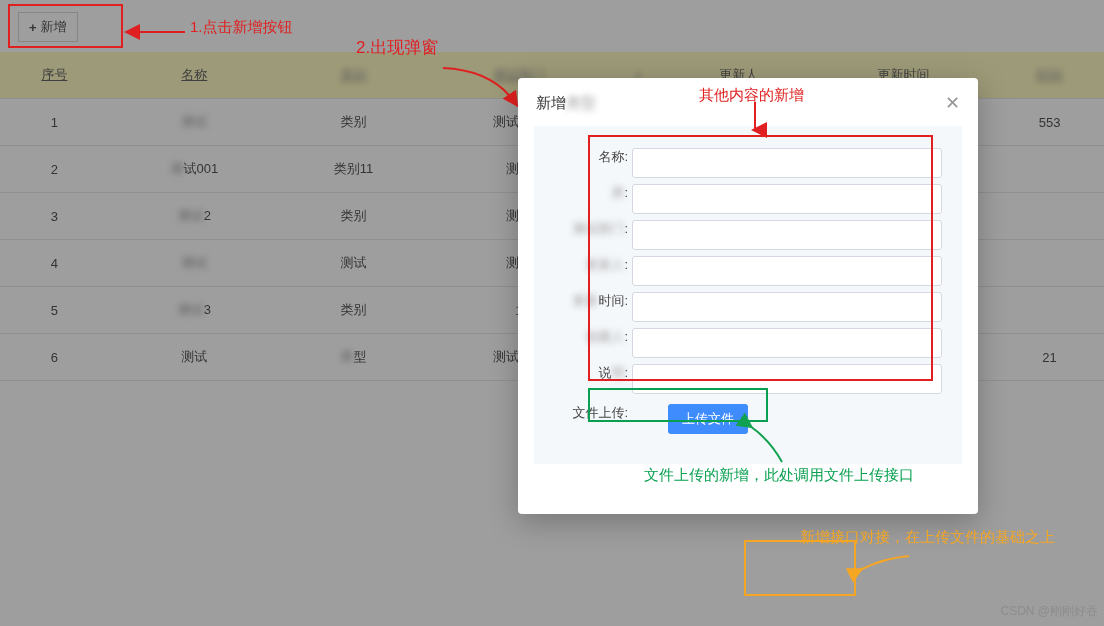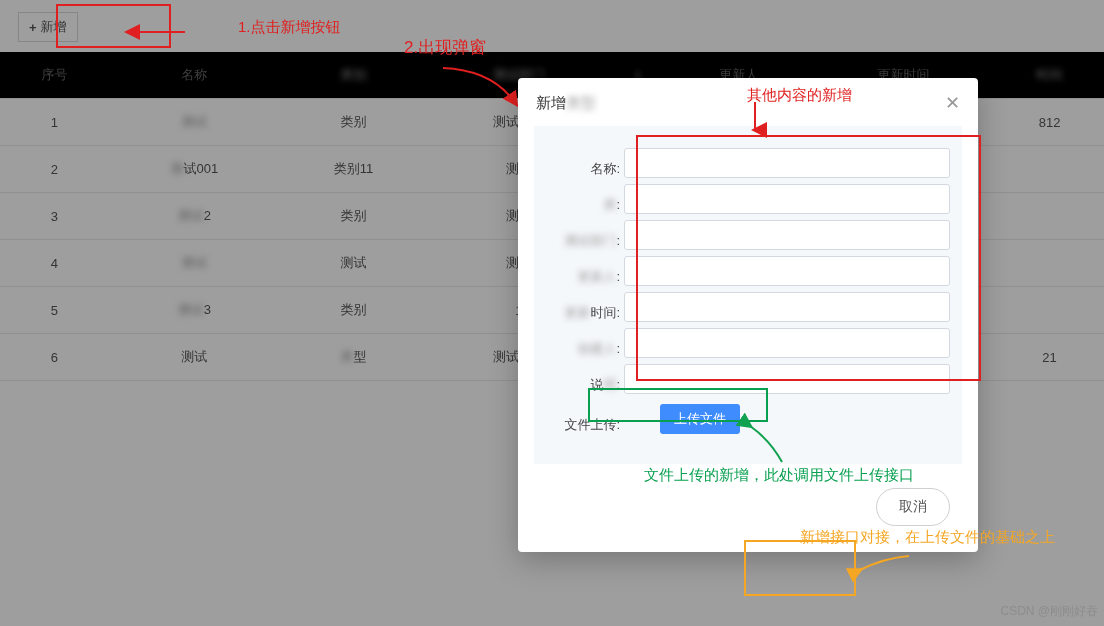--- a/index.html
+++ b/index.html
@@ -8,38 +8,38 @@
   
   .overlay { position: absolute; inset: 0; background: rgba(0,0,0,0.38); }
 
   
   .page { position: absolute; inset: 0; padding: 8px 0 0 0; }
   .btn-add { margin: 4px 0 10px 18px; display: inline-flex; align-items: center; background: #fff; border: 1px solid #d9d9d9; padding: 5px 10px; font-size: 13px; color: #555; cursor: pointer; }
   .btn-add .plus { margin-right: 4px; font-weight: bold; }
 
   table.data { width: 100%; border-collapse: collapse; }
   table.data th, table.data td { border-bottom: 1px solid #e8e8e8; text-align: center; padding: 14px 6px; font-weight: normal; font-size: 13px; color: #555; }
-  table.data th { background: #000000; color: #666; }
+  table.data th { background: #fef9c3; color: #666; text-decoration: underline; }
 
   
   .blur { filter: blur(3px); color: #999; }
 
   
   .anno { position: absolute; pointer-events: none; }
-  .red { color: #e02020; border-color: #e02020; margin-left: 48px; }
+  .red { color: #e02020; border-color: #e02020; }
   .green { color: #08a050; border-color: #12a150; }
   .orange { color: #f5a623; border-color: #f5a623; }
   .box { position: absolute; border: 2px solid; }
 
   
   .modal { position: absolute; left: 518px; top: 78px; width: 460px; background: #fff; border-radius: 4px; box-shadow: 0 8px 30px rgba(0,0,0,0.25); }
   .modal-head { display: flex; align-items: center; justify-content: space-between; padding: 14px 18px 12px 18px; font-size: 15px; color: #333; }
   .modal-close { font-size: 18px; color: #999; cursor: pointer; }
   .modal-body { background: #f5f8fb; margin: 0 16px; padding: 16px 12px 24px 12px; }
-  .form-row { display: flex; align-items: flex-end; margin: 6px 0; }
+  .form-row { display: flex; align-items: flex-start; margin: 6px 8px; }
   .form-row label { width: 78px; text-align: right; font-size: 13px; color: #444; padding-right: 4px; }
   .form-row input[type=text] { flex: 1; height: 30px; border: 1px solid #d4d9e1; border-radius: 3px; background: #fff; padding: 0 6px; font-size: 13px; }
   .btn-upload { background: #3f8cff; color: #fff; border: none; padding: 6px 14px; font-size: 13px; border-radius: 3px; cursor: pointer; }
 
   .modal-foot { display: flex; justify-content: flex-end; gap: 14px; padding: 24px 28px 26px 0; }
   .btn-cancel { background: #fff; border: 1px solid #d0d0d0; color: #555; padding: 9px 22px; border-radius: 20px; font-size: 14px; cursor: pointer; }
   .btn-ok { background: #2f54eb; border: none; color: #fff; padding: 9px 28px; border-radius: 6px; font-size: 14px; cursor: pointer; }
 
   .watermark { position: absolute; right: 6px; bottom: 6px; font-size: 12px; color: rgba(120,120,120,0.45); }
 
@@ -69,21 +69,21 @@
     </thead>
     <tbody id="tbody">
         <tr>
           <td>1</td>
           <td><span class="blur">测试</span></td>
           <td>类别</td>
           <td>测试部门</td>
           <td></td>
           <td></td>
           <td></td>
-          <td>812</td>
+          <td>553</td>
         </tr>
         <tr>
           <td>2</td>
           <td><span class="blur">测</span>试001</td>
           <td>类别11</td>
           <td>测试</td>
           <td></td>
           <td></td>
           <td></td>
           <td></td>
@@ -190,21 +190,20 @@
     <div class="form-row">
       <label><span>说</span><span class="blur">明</span><span>:</span></label>
       <input type="text" style="">
     </div>
     <div class="form-row" style="margin-top:10px;gap:36px;">
       <label>文件上传:</label>
       <button class="btn-upload">上传文件</button>
     </div>
   </div>
   <div class="modal-foot">
-    <button class="btn-cancel">取消</button>
   </div>
 </div>
 
 <div class="box red" style="left:588px; top:135px; width:345px; height:246px;"></div>
 <div class="anno red" style="left:699px; top:86px; font-size:15px;">其他内容的新增</div>
 <svg class="anno-arrow" style="left:740px; top:100px;" width="30" height="40">
     <defs>
       <marker id="ar-red-d" markerWidth="8" markerHeight="8" refX="4" refY="6" orient="auto">
         <path d="M0,0 L8,0 L4,8 Z" fill="#e02020"></path>
       </marker>

